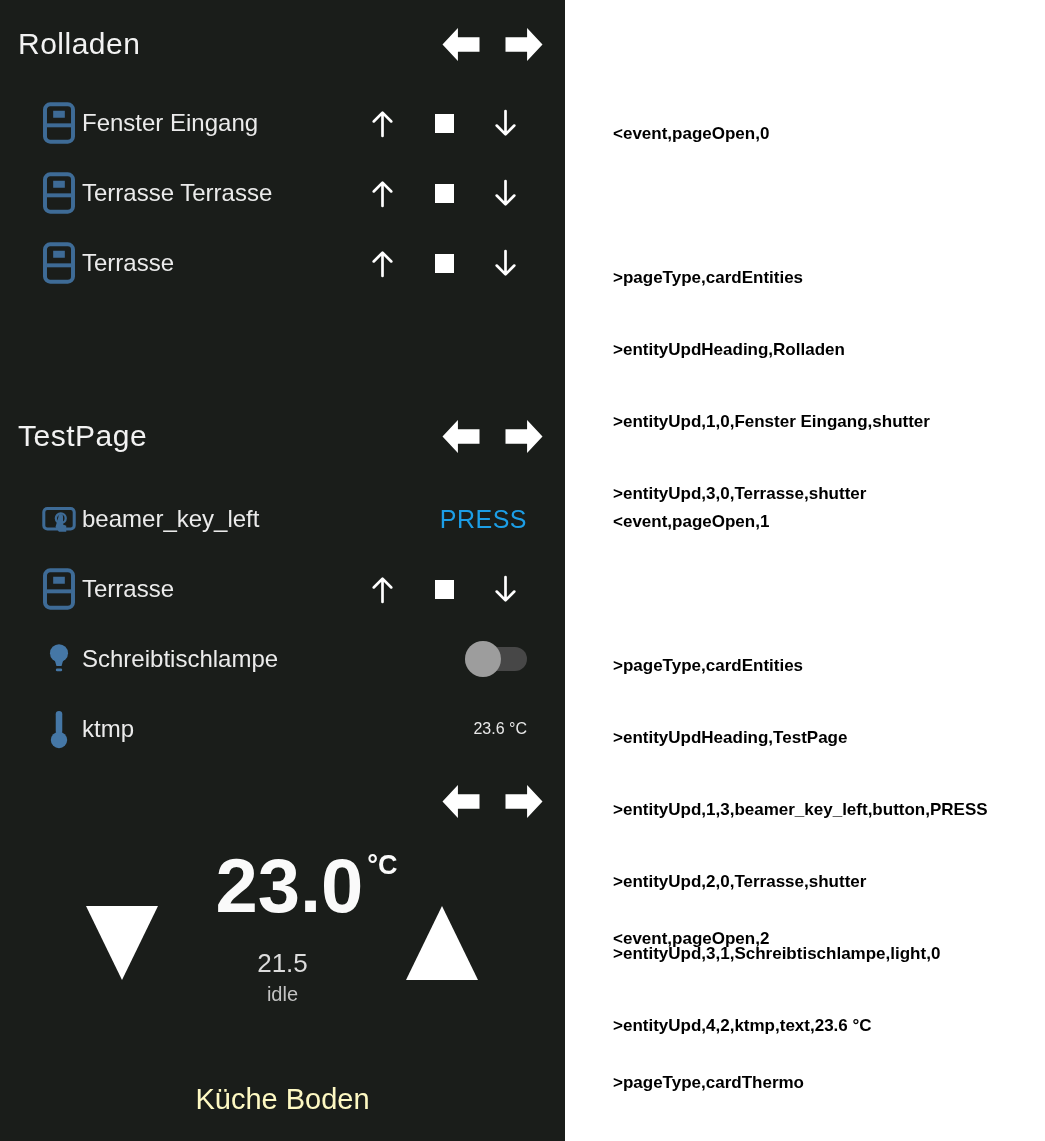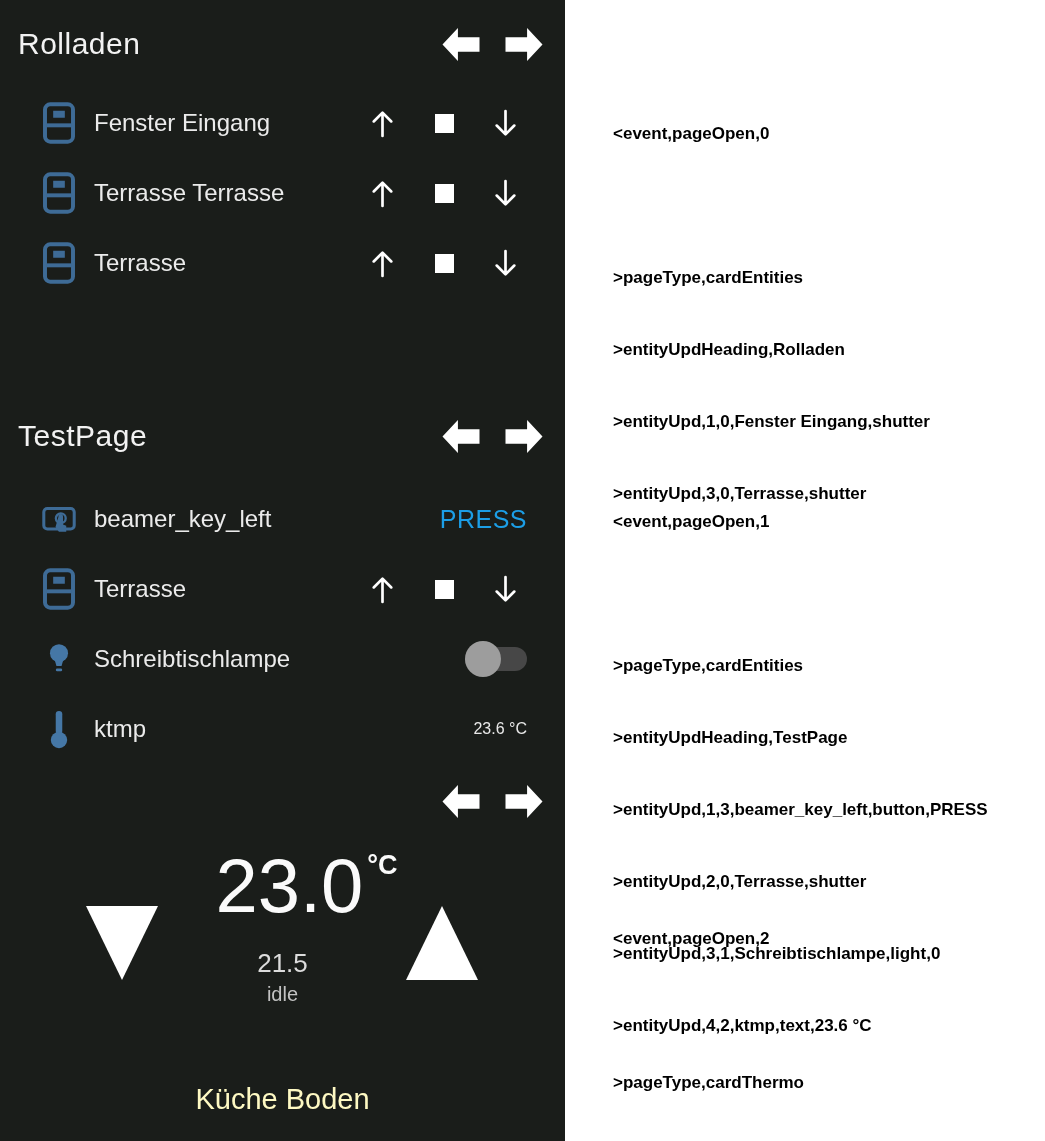--- a/index.html
+++ b/index.html
@@ -31,21 +31,21 @@
 
   .rows { margin-top:16px; }
   .row {
     display:flex; align-items:center; height:70px;
     padding:0 38px 0 42px;
   }
   .eicon { width:34px; height:42px; display:flex; align-items:center; }
   .eicon svg { width:100%; height:100%; }
   .icon-blue { color:#3e6b96; }
   .icon-accent { color:#4577a6; }
-  .elabel { margin-left:18px; font-size:24px; color:#ebebeb; flex:1; white-space:nowrap; }
+  .elabel { margin-left:6px; font-size:24px; color:#ebebeb; flex:1; white-space:nowrap; }
 
   .shutter-ctl {
     display:flex; align-items:center; justify-content:space-between;
     width:150px; margin-right:8px; color:#ffffff;
   }
   .ctl { display:flex; cursor:pointer; }
   .ctl svg { width:27px; height:31px; }
   .stopsq { width:19px; height:19px; background:#ffffff; display:block; }
 
   .press-label { font-size:25px; color:#1c9ee6; letter-spacing:0.5px; cursor:pointer; }
@@ -55,21 +55,21 @@
   .toggle-track { position:absolute; left:0; top:6px; width:62px; height:24px; border-radius:12px; background:#474747; }
   .toggle-knob  { position:absolute; left:0; top:0;  width:36px; height:36px; border-radius:50%; background:#9d9d9d; }
 
   
   .thermo-navrow { display:flex; justify-content:flex-end; padding:13px 20px 0 30px; }
   .thermo-temp {
     margin-top:26px;
     display:flex; justify-content:center; align-items:flex-start;
     color:#fafafa;
   }
-  .temp-big { font-size:76px; font-weight:400; line-height:1.05;margin-left:48px; }
+  .temp-big { font-size:76px; font-weight:700; line-height:1.05;margin-left:48px; }
   .temp-unit { font-size:27px; font-weight:700; margin-top:4px; margin-left:4px; }
   .tri { position:absolute; color:#ffffff; cursor:pointer; }
   .tri svg { width:76px; height:78px; }
   .tri-down { left:84px;  top:134px; }
   .tri-up   { left:404px; top:134px; }
   .setpoint { margin-top:22px; text-align:center; font-size:26px; color:#dcdcdc; }
   .thermo-state { margin-top:4px; text-align:center; font-size:20px; color:#c2c2c2; }
   .thermo-title {
     position:absolute; left:0; top:313px; width:565px;
     text-align:center; font-size:29px; color:#fef9c3;

